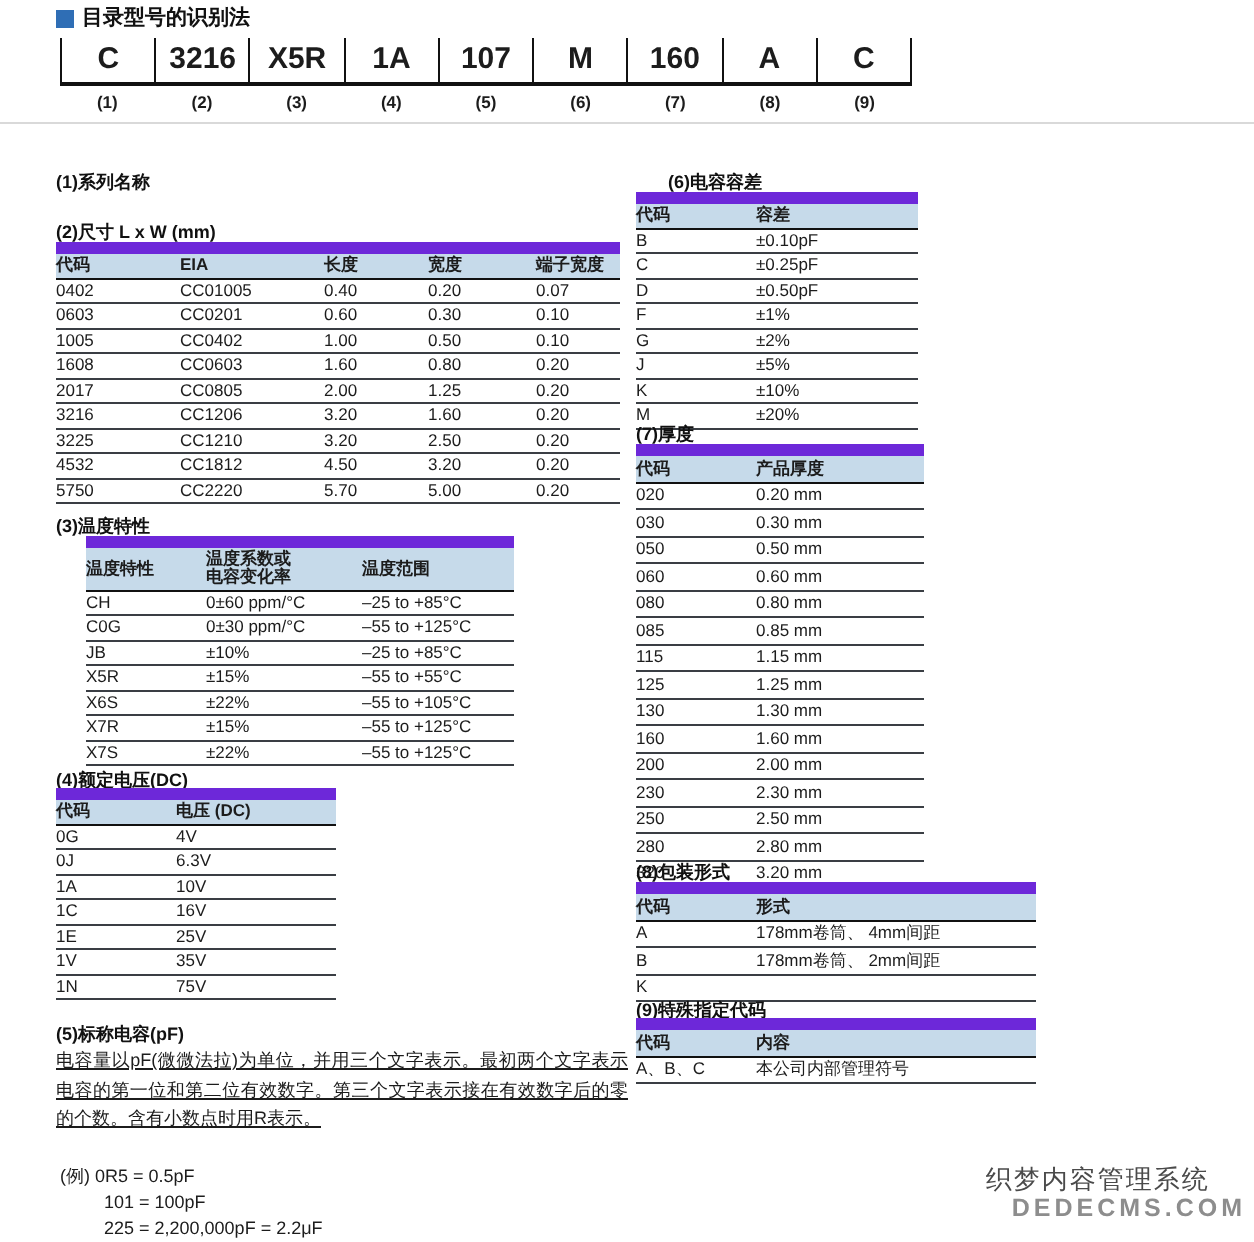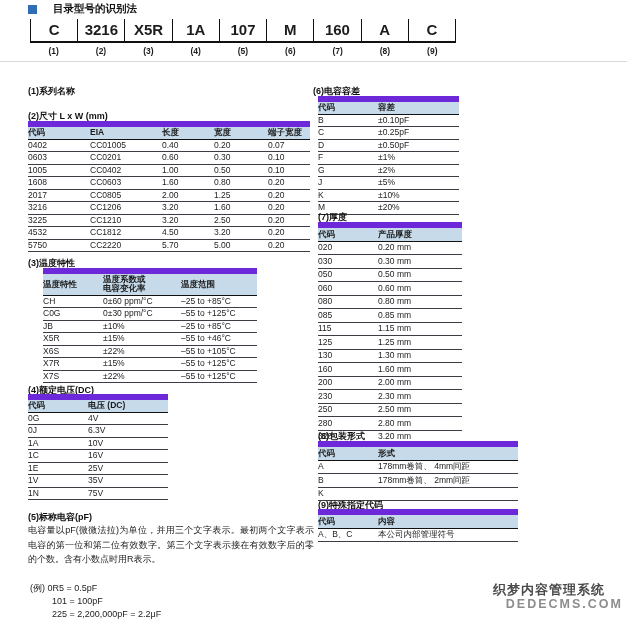--- a/index.html
+++ b/index.html
@@ -1,21 +1,21 @@
 <!DOCTYPE html>
 <html><head>
 <meta charset="utf-8">
 <style>
   html,body{margin:0;padding:0;background:#fff;}
   .page{
     position:relative;width:627px;height:621px;background:#ffffff;overflow:hidden;
     font-family:"Liberation Sans","DejaVu Sans",sans-serif;color:#1c1c1c;
   }
   
-  .doc-title{position:absolute;left:28px;top:2px;display:flex;align-items:center;gap:16px;
+  .doc-title{position:absolute;left:28px;top:2px;display:flex;align-items:center;gap:4px;
     font-size:10.5px;font-weight:bold;color:#111;}
   .bullet{width:9px;height:9px;background:#2f6eb5;flex:0 0 auto;}
   
   .hr-faint{position:absolute;left:0;top:61px;width:627px;height:1px;background:#d9d9d9;}
   
   .pn-table{position:absolute;left:30px;top:19px;width:426px;}
   .pn-cells{display:flex;border-bottom:2px solid #111;}
   .pcell{flex:1;text-align:center;font-weight:bold;font-size:15px;line-height:15px;
     padding:3px 0 4px;border-left:1.3px solid #111;}
   .pcell:last-child{border-right:1.3px solid #111;}
@@ -34,26 +34,26 @@
   #t2 .tcell:nth-child(3){width:52px}
   #t2 .tcell:nth-child(4){width:54px}
   #t2 .tcell:nth-child(5){flex:1}
   #t3 .tcell:nth-child(1){width:60px}
   #t3 .tcell:nth-child(2){width:78px}
   #t3 .tcell:nth-child(3){flex:1}
   .twocol .tcell:first-child{width:60px}
   .twocol .tcell:last-child{flex:1}
   
   .para{position:absolute;left:28px;top:523px;width:286px;font-size:9px;line-height:14.7px;
-    text-align:justify;color:#1c1c1c;}
+    text-align:justify;color:#1c1c1c;text-decoration:underline;}
   .examples{position:absolute;left:30px;top:582px;font-size:9px;line-height:12.8px;}
   .example-line.indent{padding-left:22px;}
   
   .watermark{position:absolute;right:4px;top:583px;text-align:center;line-height:14px;}
-  .wm1{font-size:13px;font-weight:bold;color:#4a4a4a;letter-spacing:1px;
+  .wm1{font-size:13px;font-weight:normal;color:#4a4a4a;letter-spacing:1px;
     text-shadow:-1px -1px 0 #fff,1px -1px 0 #fff,-1px 1px 0 #fff,1px 1px 0 #fff;}
   .wm2{font-size:12.5px;font-weight:bold;color:#8d8d8d;letter-spacing:2px;
     text-shadow:-1px -1px 0 #fff,1px -1px 0 #fff,-1px 1px 0 #fff,1px 1px 0 #fff;margin-left:31px;}
 </style>
 </head>
 <body>
 
 <div class="page">
 
   <div class="doc-title">
@@ -182,21 +182,21 @@
         <div class="tcell">–55 to +125°C</div>
       </div>
       <div class="trow">
         <div class="tcell">JB</div>
         <div class="tcell">±10%</div>
         <div class="tcell">–25 to +85°C</div>
       </div>
       <div class="trow">
         <div class="tcell">X5R</div>
         <div class="tcell">±15%</div>
-        <div class="tcell">–55 to +46°C</div>
+        <div class="tcell">–55 to +55°C</div>
       </div>
       <div class="trow">
         <div class="tcell">X6S</div>
         <div class="tcell">±22%</div>
         <div class="tcell">–55 to +105°C</div>
       </div>
       <div class="trow">
         <div class="tcell">X7R</div>
         <div class="tcell">±15%</div>
         <div class="tcell">–55 to +125°C</div>
@@ -245,21 +245,21 @@
     </div>
 
   <div class="heading" style="left:28px;top:511px">(5)标称电容(pF)</div>
   <div class="para">电容量以pF(微微法拉)为单位，并用三个文字表示。最初两个文字表示电容的第一位和第二位有效数字。第三个文字表示接在有效数字后的零的个数。含有小数点时用R表示。</div>
   <div class="examples" id="examples">
       <div class="example-line">(例) 0R5 = 0.5pF</div>
       <div class="example-line indent">101 = 100pF</div>
       <div class="example-line indent">225 = 2,200,000pF = 2.2μF</div>
     </div>
 
-  <div class="heading" style="left:313px;top:85px">(6)电容容差</div>
+  <div class="heading" style="left:334px;top:85px">(6)电容容差</div>
   <div class="dtable twocol" id="t6" style="left:318px;top:96px;width:141px">
       <div class="trow thead">
         <div class="tcell">代码</div>
         <div class="tcell">容差</div>
       </div>
       <div class="trow">
         <div class="tcell">B</div>
         <div class="tcell">±0.10pF</div>
       </div>
       <div class="trow">

